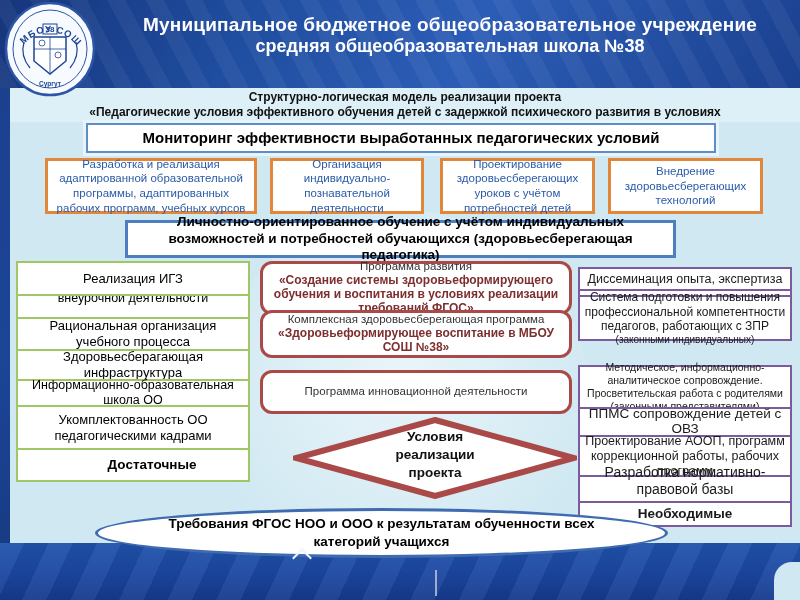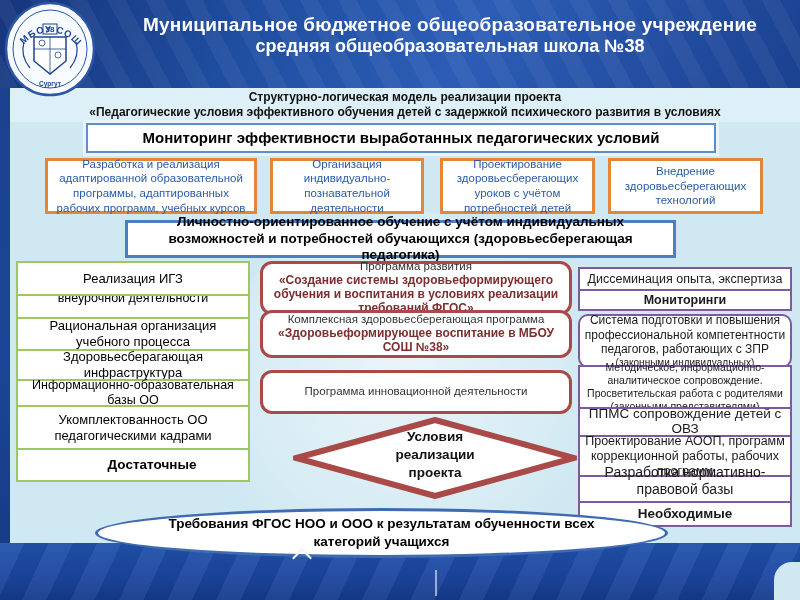--- a/index.html
+++ b/index.html
@@ -71,21 +71,21 @@
   .cbox .ctitle{font-size:12px; color:#7d2f2f; font-weight:bold; line-height:1.15;}
   .diamond-wrap{position:absolute; left:293px; top:417px; width:284px; height:82px; z-index:3;}
   .diamond-text{
     position:absolute; left:82px; top:11px; width:120px; text-align:center;
     font-size:13.5px; font-weight:bold; color:#111; line-height:1.35;
   }
   
   .rbox{left:578px; width:214px; border:2px solid #7b5b9e; color:#1a1a1a; padding:0 4px;}
   .rb1{top:267px; height:24px; font-size:12.5px;}
   .rb2{top:289px; height:22px; font-size:12.5px; font-weight:bold;}
-  .rb3{top:314px; height:54px; font-size:12px; line-height:1.22;border-radius:10px;}
+  .rb3{top:295px; height:46px; font-size:12px; line-height:1.22;}
   .rb3 .note{font-size:10px; line-height:1.2;}
   .rb4{top:365px; height:44px; font-size:10.5px; line-height:1.25;}
   .rb5{top:407px; height:30px; font-size:13.5px; line-height:1.1;}
   .rb6{top:435px; height:42px; font-size:12.5px;}
   .rb7{top:475px; height:28px; font-size:14px;}
   .rb8{top:501px; height:26px; font-size:13.5px; font-weight:bold;}
   
   .ellipse{
     left:95px; top:508px; width:573px; height:50px; border-radius:50%;
     border:3px solid #3f6cb0; font-size:13.5px; font-weight:bold; z-index:5; line-height:1.3;
@@ -158,21 +158,21 @@
   <div class="box obox ob4">Внедрение здоровьесберегающих технологий</div>
 
   <div class="box personal">Личностно-ориентированное обучение с учётом индивидуальных возможностей и потребностей обучающихся (здоровьесберегающая педагогика)</div>
 
   <div class="box lbox lb1">Реализация ИГЗ</div>
   <div class="box lbox lb2">
     <div class="inner">Реализация учебных курсов, курсов внеурочной деятельности</div>
   </div>
   <div class="box lbox lb3">Рациональная организация учебного процесса</div>
   <div class="box lbox lb4">Здоровьесберагающая инфраструктура</div>
-  <div class="box lbox lb5">Информационно-образовательная базы ОО</div>
+  <div class="box lbox lb5">Информационно-образовательная школа ОО</div>
   <div class="box lbox lb6">Укомплектованность ОО педагогическими кадрами</div>
   <div class="box lbox lb7">Достаточные</div>
 
   <div class="box cbox cb1">
     <span class="intro">Программа развития</span>
     <span class="ctitle">«Создание системы здоровьеформирующего обучения и воспитания  в условиях реализации требований ФГОС»</span>
   </div>
   <div class="box cbox cb2">
     <span class="intro">Комплексная здоровьесберегающая программа</span>
     <span class="ctitle">«Здоровьеформирующее воспитание в МБОУ СОШ №38»</span>

